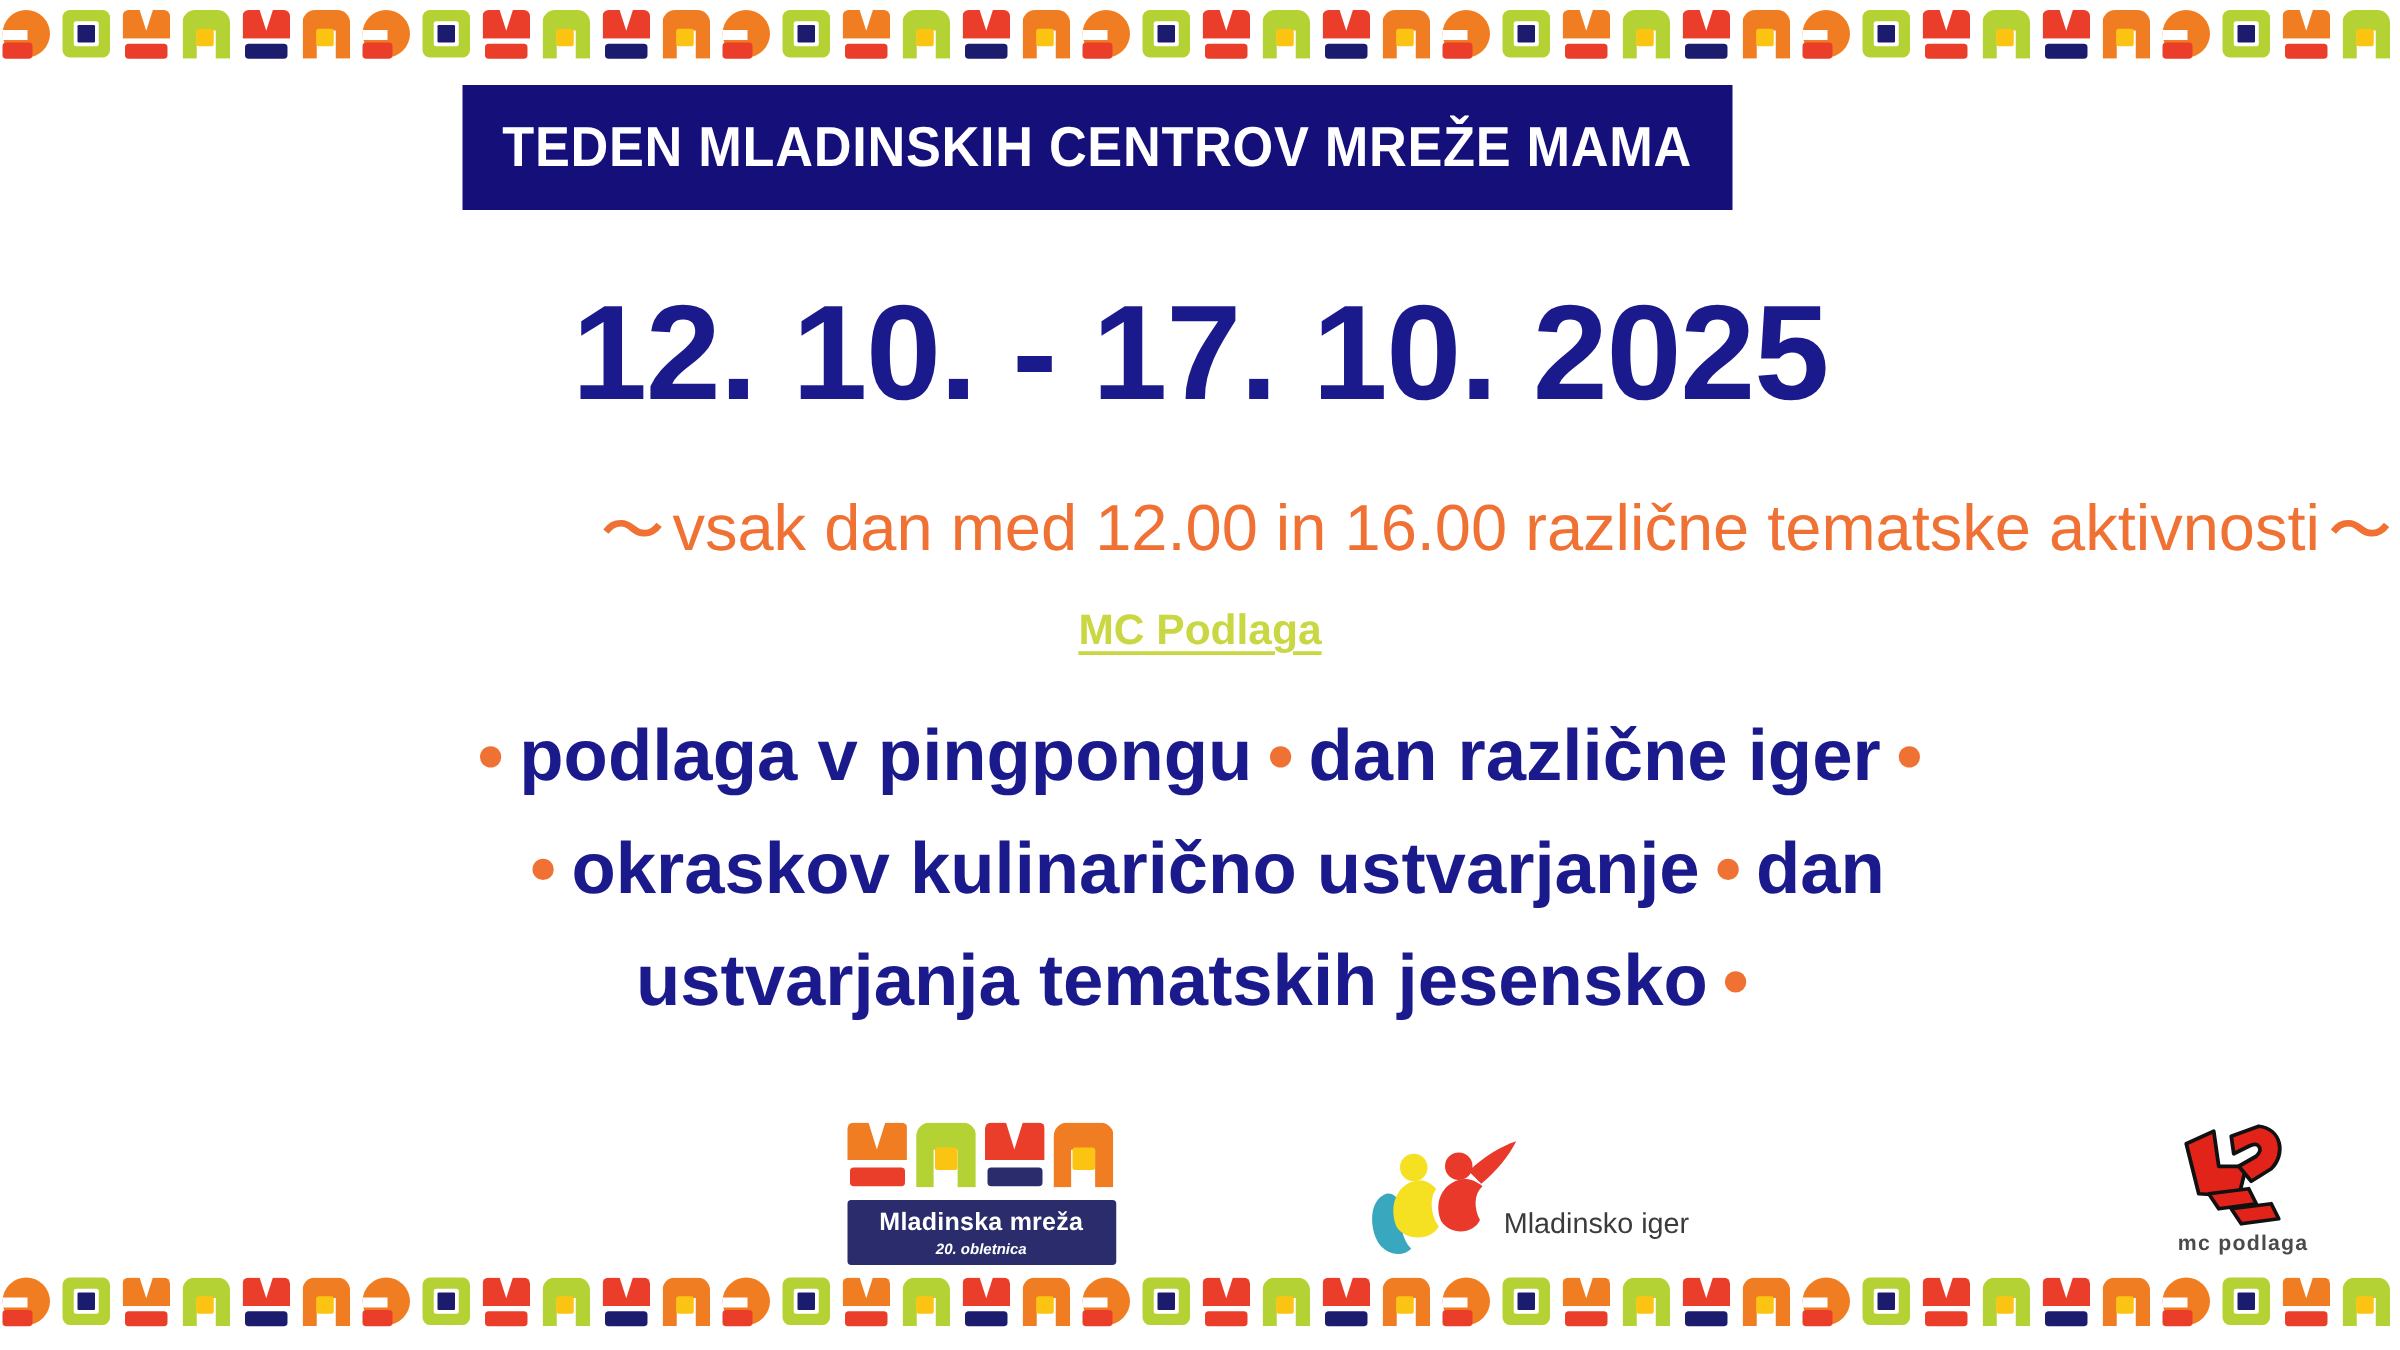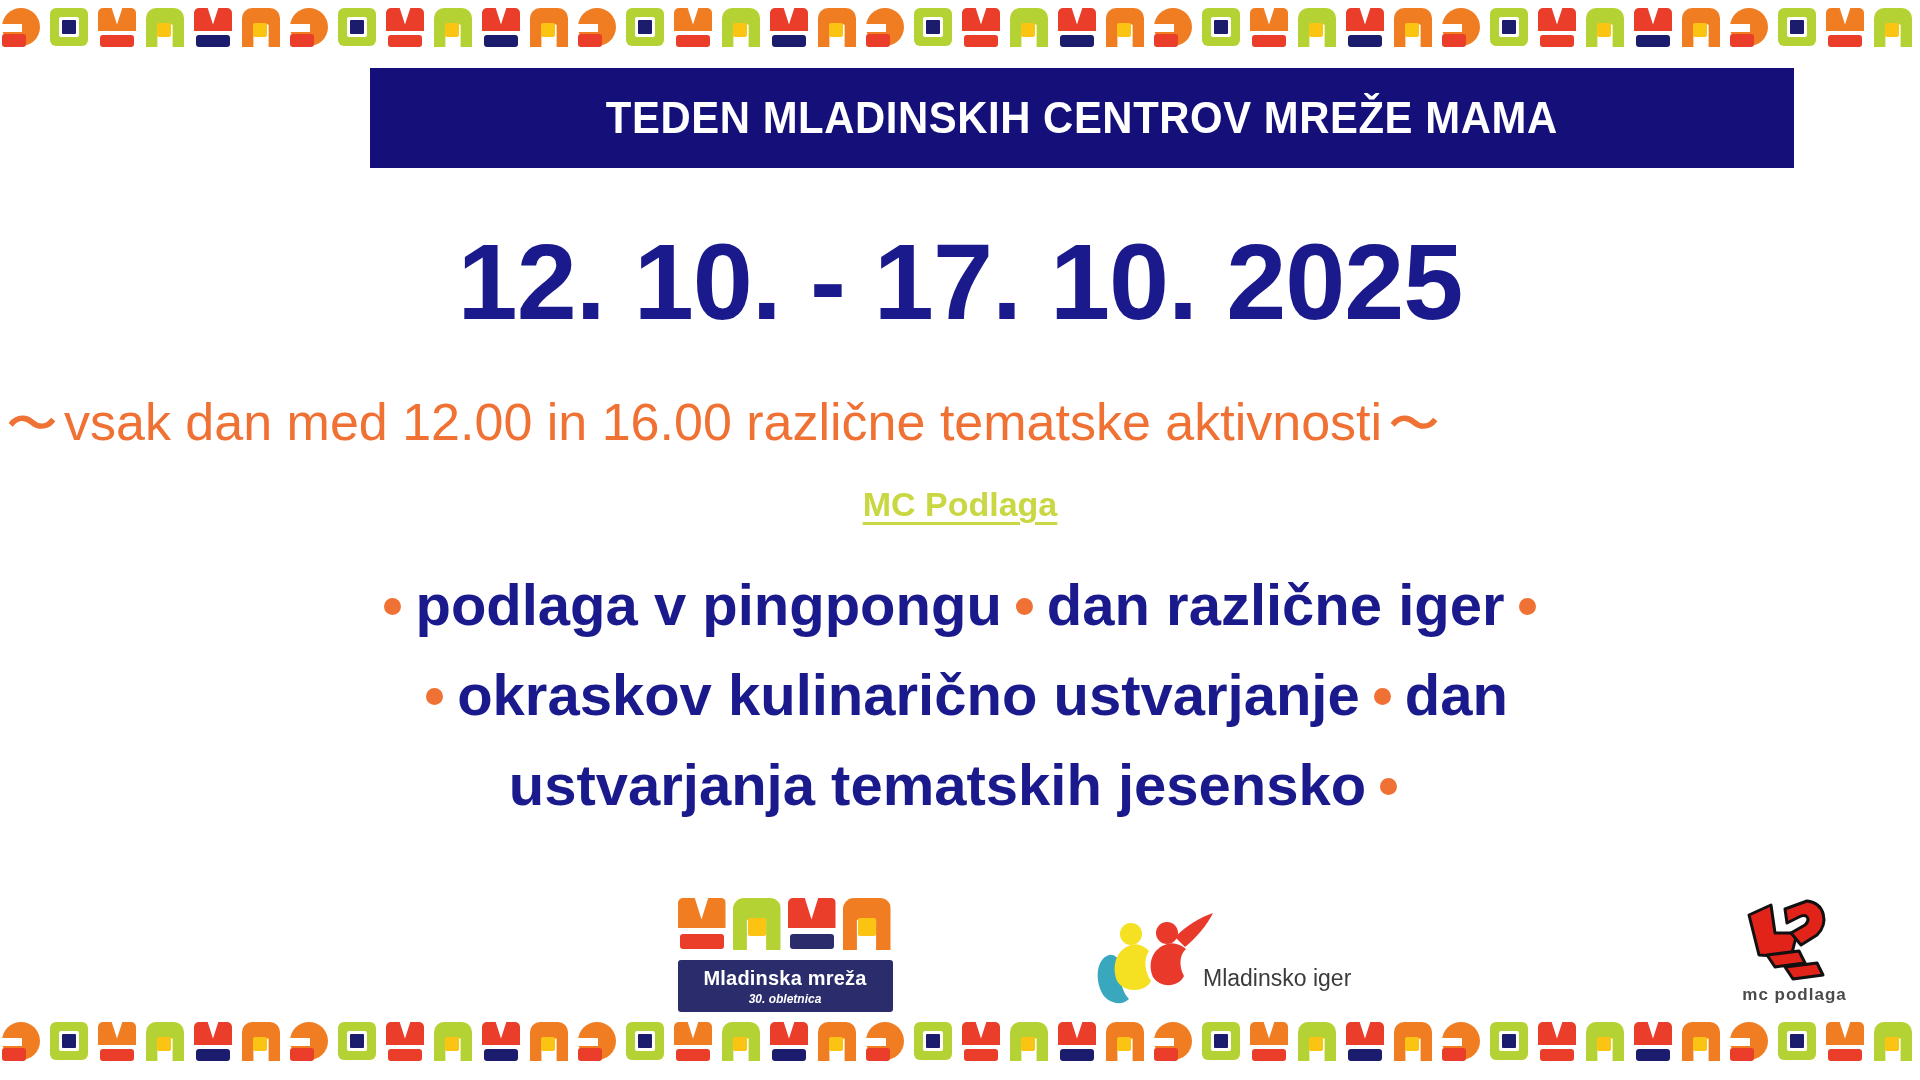--- a/index.html
+++ b/index.html
@@ -40,21 +40,21 @@
     height: 46px;
     flex: 0 0 42px;
     margin-right: 6px;
   }
 
   
   .banner {
     position: absolute;
     left: 370px;
     top: 68px;
-    width: 1424px;
+    width: 1016px;
     height: 100px;
     background: #150f7a;
     display: flex;
     align-items: center;
     justify-content: center;
   }
   .banner-text {
     color: #ffffff;
     font-family: "Liberation Sans Narrow", "Liberation Sans", sans-serif;
     font-weight: bold;
@@ -78,21 +78,21 @@
     line-height: 1.05;
     letter-spacing: -1px;
   }
 
   
   .subtitle {
     position: absolute;
     left: 0;
     top: 390px;
     width: 1920px;
-    text-align: left;
+    text-align: right;
     color: #ef7134;
     font-family: "Liberation Sans", sans-serif;
     font-weight: normal;
     font-size: 52px;
     white-space: nowrap;
   }
   .tilde {
     font-size: 52px;
     vertical-align: -2px;
     display: inline-block;
@@ -506,21 +506,21 @@
           <div class="ml-arch" style="background:#ea3d2a"></div>
           <div class="ml-bar" style="background:#2b2c6b"></div>
         </div>
         <div class="ml ml4">
           <div class="ml-uarch" style="background:#f07d22"></div>
           <div class="ml-sq" style="background:#fbc312"></div>
         </div>
       </div>
       <div class="mama-plate">
         <span class="mama-plate-l1">Mladinska mreža</span>
-        <span class="mama-plate-l2">30. obletnica</span>
+        <span class="mama-plate-l2">20. obletnica</span>
       </div>
     </div>
 
     <div class="logo-delo">
       <div class="delo-mark">
         <svg width="125" height="100" viewBox="0 0 125 100" xmlns="http://www.w3.org/2000/svg">
 
           <path d="M18 48 C6 52 4 70 10 84 C15 96 30 100 38 92 C30 84 28 70 33 60 C28 52 24 47 18 48 Z" fill="#39a7bd"></path>
 
           <circle cx="40" cy="27" r="11" fill="#f5e021"></circle>

